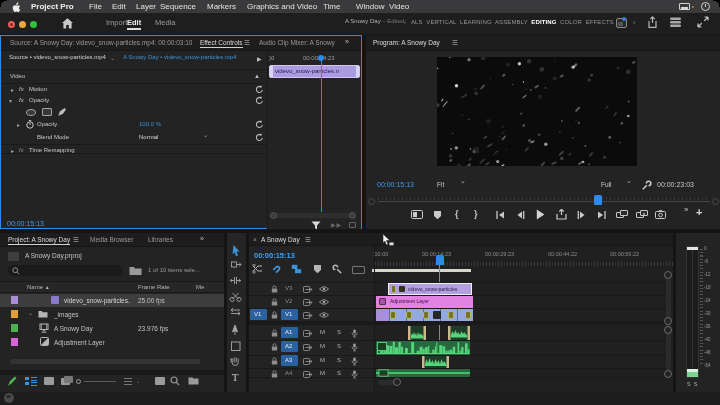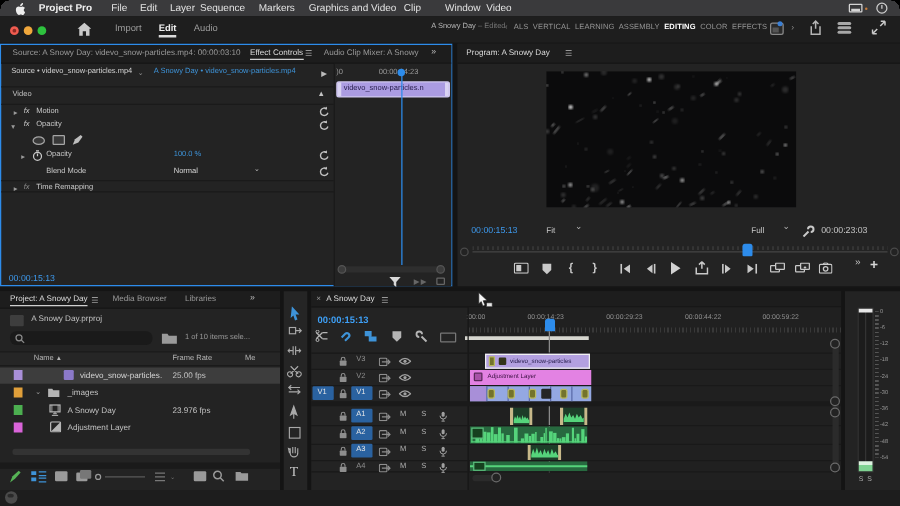--- a/index.html
+++ b/index.html
@@ -21,42 +21,42 @@
     <path d="M7.4 6.7 C7.1 7.5 6.9 7.8 6.5 8.5 C5.9 9.4 5.1 10.5 4.2 10.5 C3.3 10.5 3.1 9.9 2 9.9 C0.9 9.9 0.6 10.5 -0.2 10.5 C-1.2 10.5 -1.9 9.5 -2.5 8.6 Z" fill="none"></path>
     <path d="M4.5 3.5 C5.1 3.5 5.9 3.1 6.6 3.3 C6.9 3.4 7.6 3.7 8 4.4 C7.9 4.5 7 5 7 6 C7 7.2 8.1 7.6 8.1 7.6 C8.1 7.7 7.9 8.3 7.5 8.9 C7.1 9.4 6.7 10 6.1 10 C5.5 10 5.3 9.6 4.6 9.6 C3.9 9.6 3.6 10 3.1 10 C2.5 10 2 9.4 1.6 8.8 C1.1 8 0.7 6.9 0.7 5.8 C0.7 4.1 1.8 3.2 2.9 3.2 C3.5 3.2 4 3.5 4.5 3.5 Z" fill="#ededed"></path>
   </svg>
   <div class="txt" style="top:2px;left:31px;font-size:8px;font-weight:bold;color:#f0f0f0;">Project Pro</div>
   <div class="txt" style="top:2px;left:89px;font-size:8px;color:#e3e3e3;">File</div>
   <div class="txt" style="top:2px;left:112px;font-size:8px;color:#e3e3e3;">Edit</div>
   <div class="txt" style="top:2px;left:136px;font-size:8px;color:#e3e3e3;">Layer</div>
   <div class="txt" style="top:2px;left:160px;font-size:8px;color:#e3e3e3;">Sequence</div>
   <div class="txt" style="top:2px;left:207px;font-size:8px;color:#e3e3e3;">Markers</div>
   <div class="txt" style="top:2px;left:247px;font-size:8px;color:#e3e3e3;">Graphics and Video</div>
-  <div class="txt" style="top:2px;left:323px;font-size:8px;color:#e3e3e3;">Clip</div>
+  <div class="txt" style="top:2px;left:323px;font-size:8px;color:#e3e3e3;">Time</div>
   <div class="txt" style="top:2px;left:356px;font-size:8px;color:#e3e3e3;">Window</div>
   <div class="txt" style="top:2px;left:389px;font-size:8px;color:#e3e3e3;">Video</div>
 
   <div class="abs" style="left:679px;top:3px;width:11px;height:7px;border:1px solid #d5d5d5;border-radius:1px;"></div>
   <div class="abs" style="left:681px;top:7px;width:7px;height:2px;background:#d5d5d5;"></div>
   <div class="abs" style="left:692px;top:6px;width:2px;height:2px;border-radius:50%;background:#c77b3a;"></div>
   <div class="abs" style="left:701px;top:2px;width:9px;height:9px;border:1px solid #cfcfcf;border-radius:50%;"></div>
   <div class="abs" style="left:705px;top:4px;width:1px;height:3px;background:#cfcfcf;"></div>
 
   <div class="abs" style="left:0;top:13px;width:720px;height:21px;background:#1e1e1e;"></div>
   <div class="abs" style="left:8px;top:21px;width:7px;height:7px;border-radius:50%;background:#f05c50;"></div>
   <div class="abs" style="left:10px;top:23px;width:3px;height:3px;border-radius:50%;background:#8e2b25;"></div>
   <div class="abs" style="left:19px;top:21px;width:7px;height:7px;border-radius:50%;background:#f0a73c;"></div>
   <div class="abs" style="left:30px;top:21px;width:7px;height:7px;border-radius:50%;background:#2ec23e;"></div>
 
   <svg class="abs" style="left:61px;top:17px;" width="13" height="13" viewBox="0 0 13 13">
     <path d="M6.5 1.2 L12 6 L10.6 6 L10.6 11.5 L7.8 11.5 L7.8 8 L5.2 8 L5.2 11.5 L2.4 11.5 L2.4 6 L1 6 Z" fill="#c9c9c9"></path>
   </svg>
-  <div class="txt" style="top:18px;left:92px;font-size:7.5px;color:#9b9b9b;">Import</div>
+  <div class="txt" style="top:18px;left:106px;font-size:7.5px;color:#9b9b9b;">Import</div>
   <div class="txt" style="top:18px;left:127px;font-size:7.5px;color:#efefef;font-weight:bold;border-bottom:2px solid #dcdcdc;padding-bottom:1px;">Edit</div>
-  <div class="txt" style="top:18px;left:155px;font-size:7.5px;color:#9b9b9b;">Audio</div>
+  <div class="txt" style="top:18px;left:155px;font-size:7.5px;color:#9b9b9b;">Media</div>
   <div class="txt" style="top:18px;left:345px;font-size:6px;color:#b5b5b5;">A Snowy Day <span style="color:#777;">– Edited</span></div>
   <div class="txt" style="top:19px;left:404px;font-size:6px;color:#888;">‹</div>
   <div class="txt" style="top:19px;left:411px;font-size:6px;letter-spacing:0.12px;color:#969696;">ALS&nbsp; VERTICAL&nbsp; LEARNING&nbsp; ASSEMBLY&nbsp; <b style="color:#fff;">EDITING</b>&nbsp; COLOR&nbsp; EFFECTS</div>
 
   <div class="abs" style="left:616px;top:18px;width:11px;height:10px;border:1px solid #8a8a8a;border-radius:2px;background:#2a2a2a;"></div>
   <div class="abs" style="left:618px;top:22px;width:5px;height:4px;background:#555;"></div>
   <div class="abs" style="left:622px;top:17px;width:4px;height:4px;border-radius:50%;background:#3a7fd5;"></div>
   <div class="txt" style="top:19px;left:633px;font-size:7px;color:#888;">›</div>
   <svg class="abs" style="left:646px;top:16px;" width="13" height="13" viewBox="0 0 13 13">
     <path d="M3 5 L3 11.3 L10 11.3 L10 5" fill="none" stroke="#b5b5b5" stroke-width="1.2"></path>

